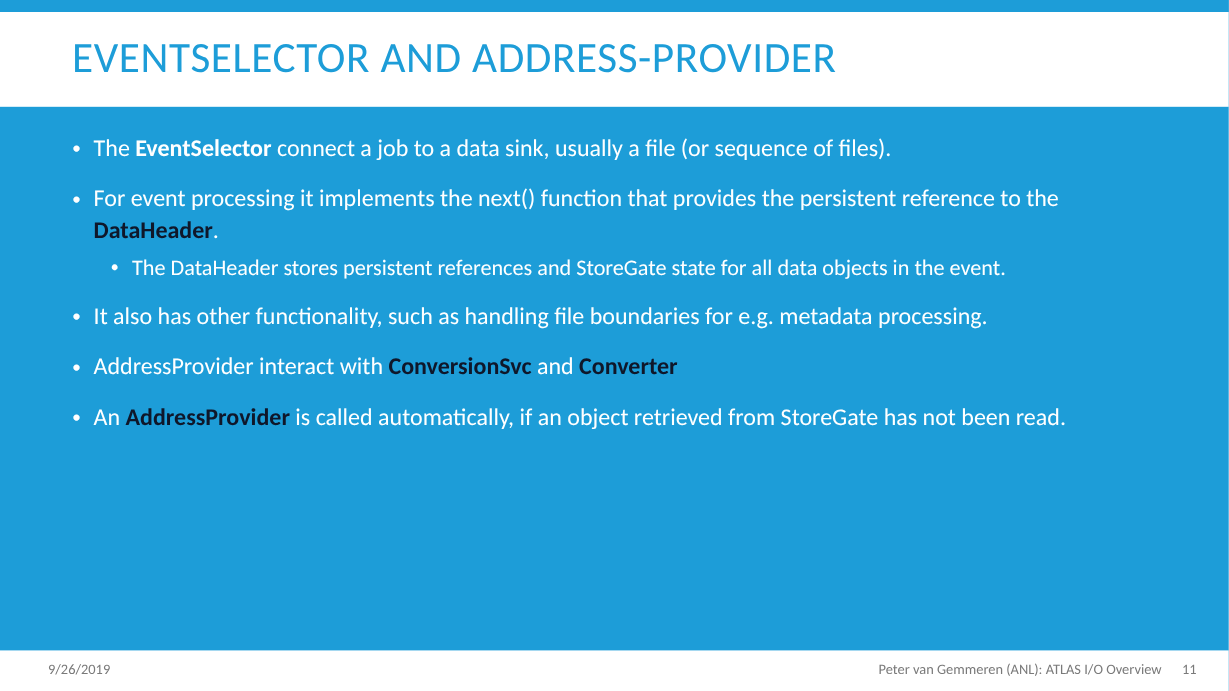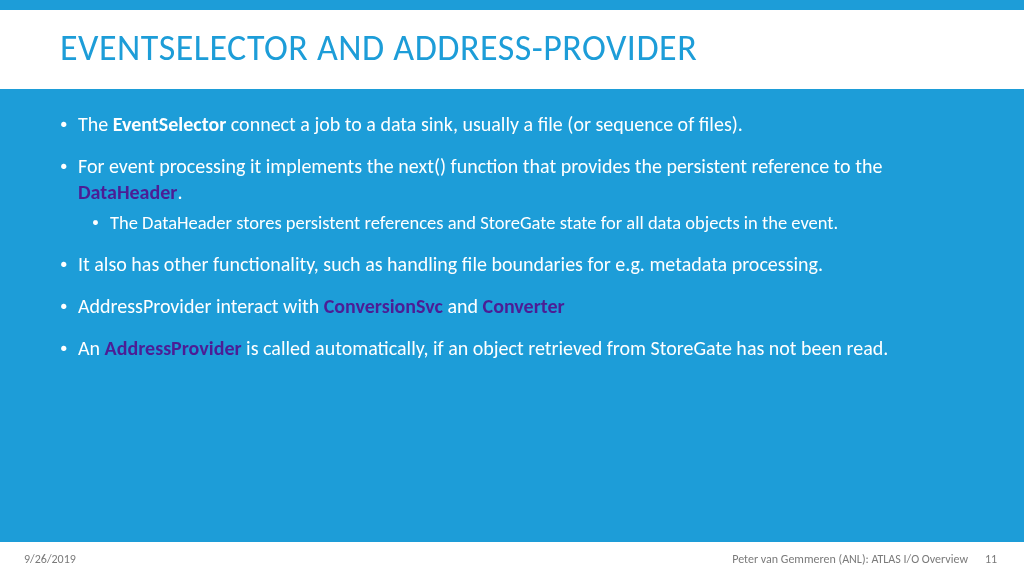--- a/index.html
+++ b/index.html
@@ -54,31 +54,31 @@
   }
   ul.sub > li::before {
     content: "·";
     position: absolute;
     left: 0; top: -6px;
     font-size: 26px;
     color: #ffffff;
     font-weight: bold;
   }
   .b { font-weight: 700; color: #ffffff; }
-  .hl { font-weight: 700; color: #4c1d95; }
+  .hl { font-weight: 700; color: #0f172a; }
   .footer {
     position: absolute;
     bottom: 0; left: 0; right: 0;
     height: 34px;
     background: #ffffff;
     color: #7a7a7a;
     font-size: 12px;
     display: flex;
     align-items: center;
-    padding: 0 24px 0 24px;
+    padding: 0 24px 0 40px;
   }
   .footer .date { flex: 0 0 auto; }
   .footer .spacer { flex: 1; }
   .footer .attr { margin-right: 14px; }
   .footer .page { min-width: 18px; text-align: center; }
 </style>
 </head>
 <body>
 
 <div class="slide">

